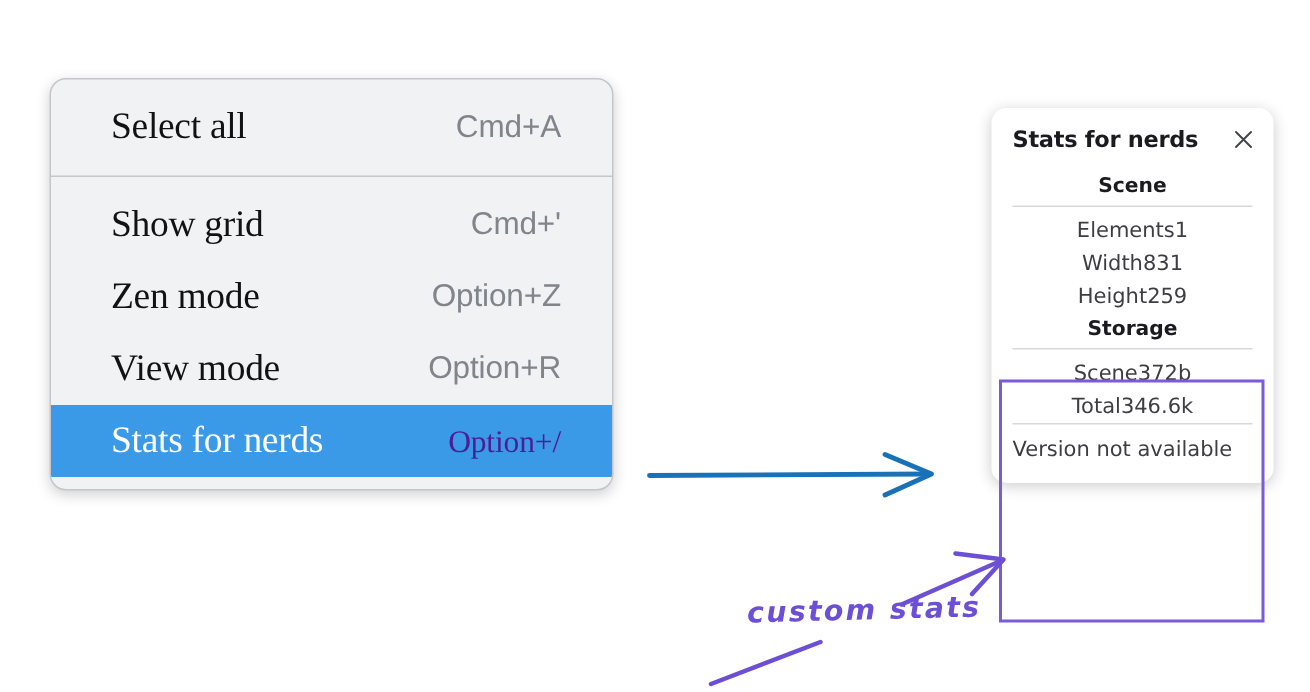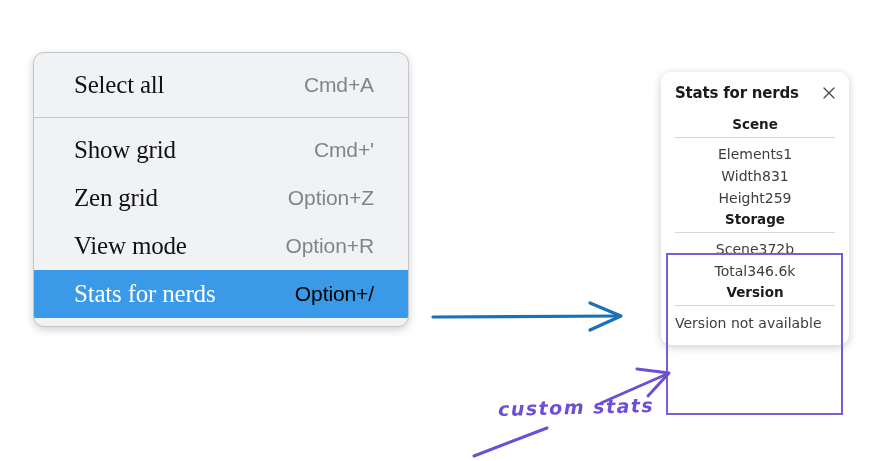--- a/index.html
+++ b/index.html
@@ -52,21 +52,21 @@
   .menu-item .shortcut {
     font-size: 21px;
     color: #80858c;
     letter-spacing: -0.1px;
     text-align: right;
   }
   .menu-item.selected {
     background: #3b9ae8;
   }
   .menu-item.selected .label { color: #ffffff; }
-  .menu-item.selected .shortcut { color: #000000; }
+  .menu-item.selected .shortcut { color: #4c1d95; font-family: Liberation Serif, serif; }
 
   
   #stats-panel {
     position: absolute;
     left: 661px;
     top: 72px;
     width: 188px;
     background: #ffffff;
     border-radius: 10px;
     box-shadow: 0 2px 10px rgba(0,0,0,0.20);
@@ -166,21 +166,21 @@
       <span class="shortcut">Cmd+A</span>
     </div>
   </div>
 
   <div class="menu-group">
     <div class="menu-item">
       <span class="label">Show grid</span>
       <span class="shortcut">Cmd+'</span>
     </div>
     <div class="menu-item">
-      <span class="label">Zen grid</span>
+      <span class="label">Zen mode</span>
       <span class="shortcut">Option+Z</span>
     </div>
     <div class="menu-item">
       <span class="label">View mode</span>
       <span class="shortcut">Option+R</span>
     </div>
     <div class="menu-item selected">
       <span class="label">Stats for nerds</span>
       <span class="shortcut">Option+/</span>
     </div>
@@ -220,21 +220,20 @@
     <div class="section-rule"></div>
     <div class="stat-row">
       <span class="key">Scene</span>
       <span class="val">372b</span>
     </div>
     <div class="stat-row">
       <span class="key">Total</span>
       <span class="val">346.6k</span>
     </div>
 
-    <div class="section-head">Version</div>
     <div class="section-rule"></div>
     <div class="plain-row">Version not available</div>
 
   </div>
 </div>
 
 <div id="custom-stats-box"></div>
 
 <svg id="annotations" viewBox="0 0 873 461">
 

